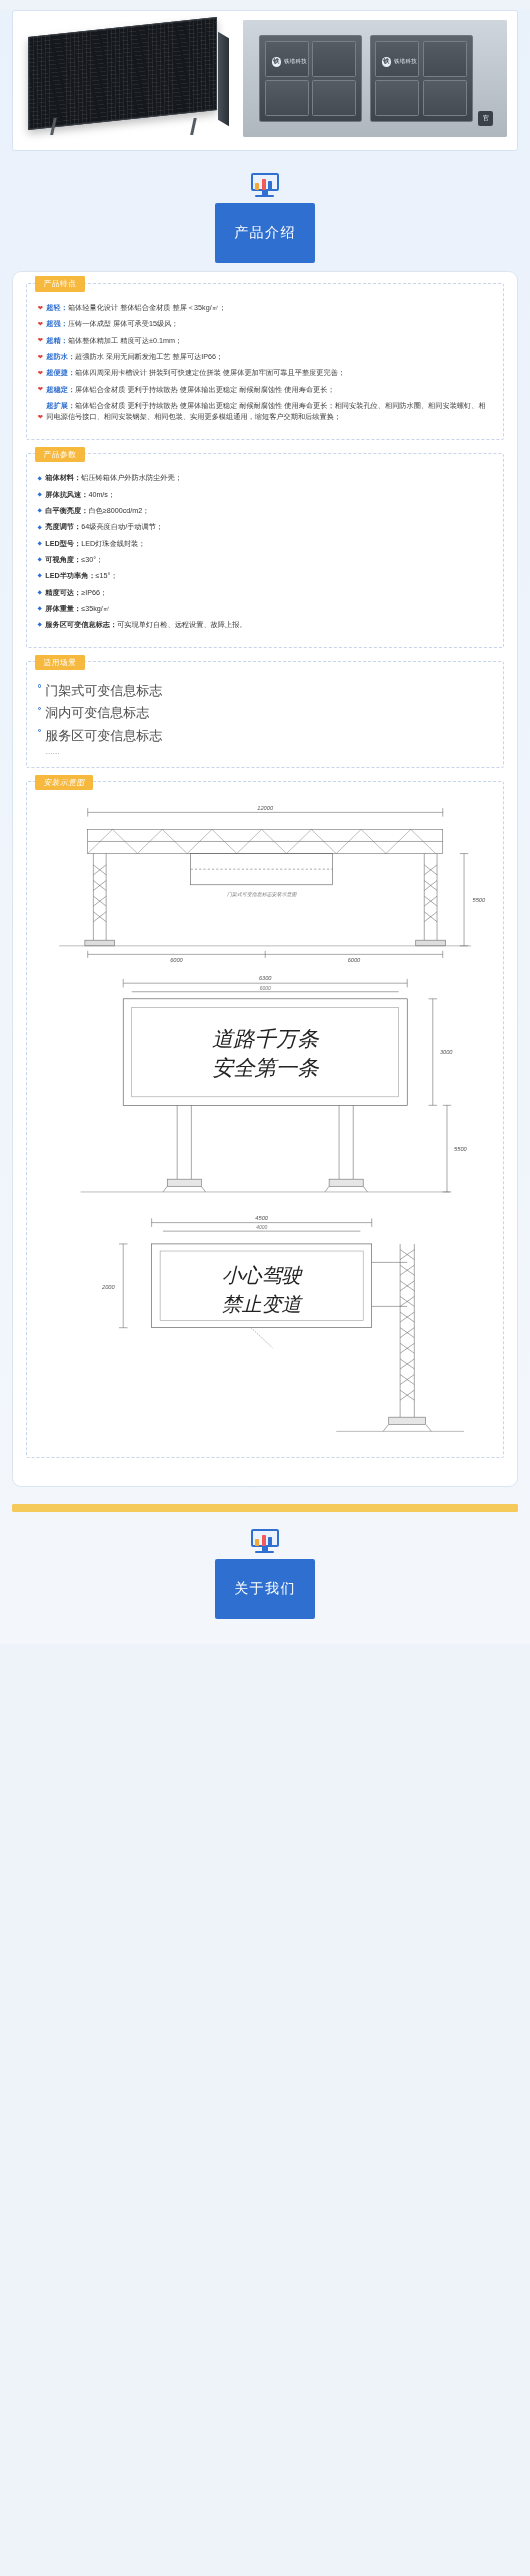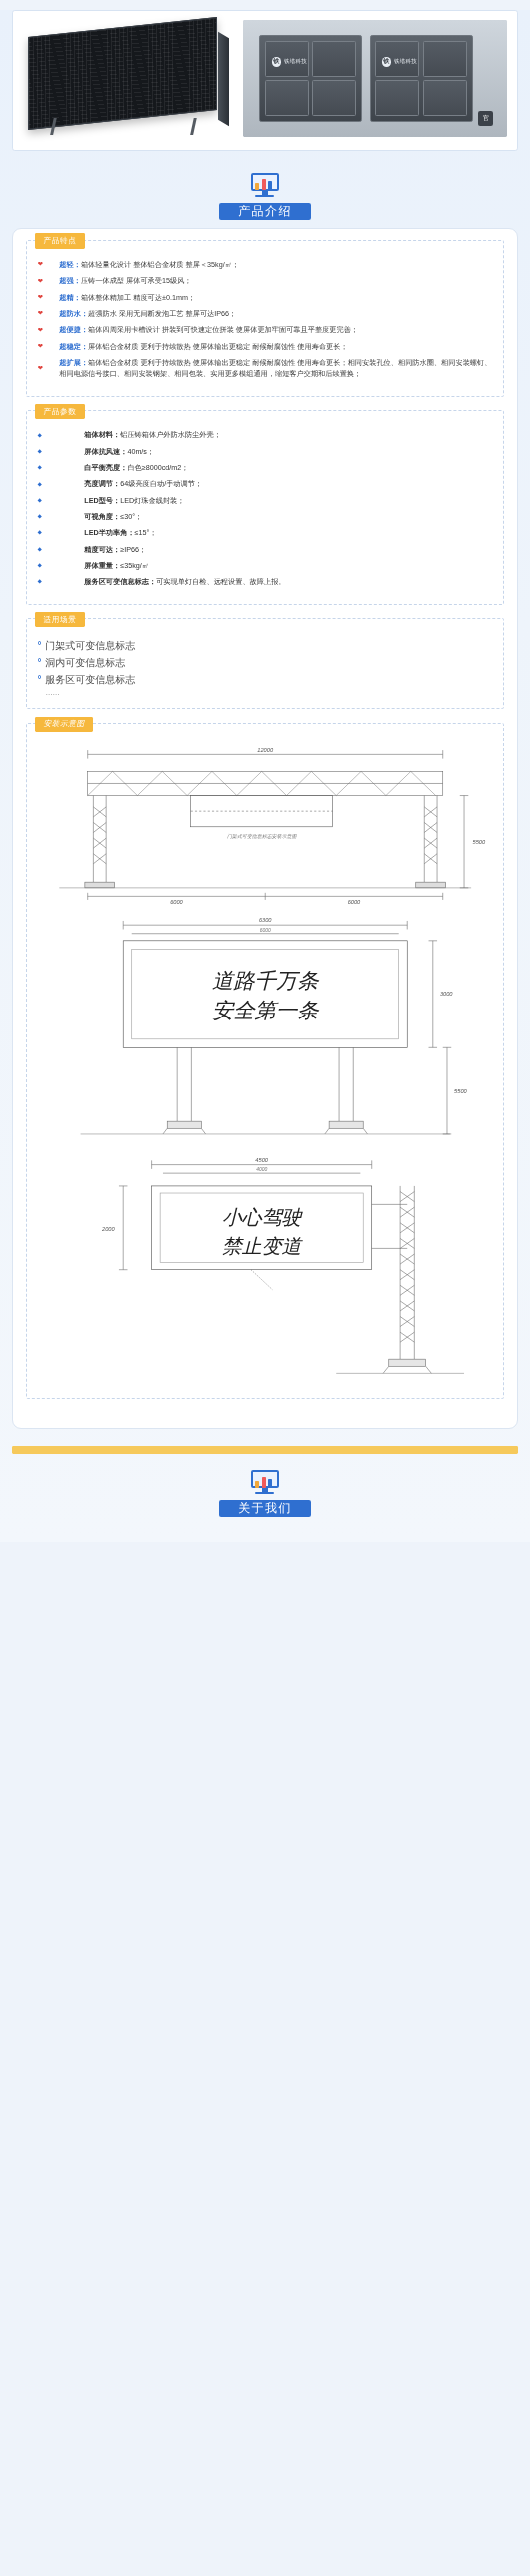--- a/index.html
+++ b/index.html
@@ -157,23 +157,23 @@
   .sh-icon .b1, .sh-icon .b2, .sh-icon .b3 {
     position: absolute; bottom: 8.3px; border-radius: 0.7px;
   }
   .sh-icon .b1 { left: 9.6px; width: 4.1px; height: 6.9px; background: #f2a83b; }
   .sh-icon .b2 { left: 16px; width: 4.1px; height: 11px; background: #f05a5a; }
   .sh-icon .b3 { left: 22px; width: 4.1px; height: 9px; background: #2f6fd0; }
   .sh-pill {
     display: inline-block;
     background: #2f6fd0;
     color: #fff;
-    font-size: 12px;
+    font-size: 14px;
     letter-spacing: 1.4px;
-    padding: 0 19px;
+    padding: 21px 19px;
     border-radius: 2.1px;
   }
 
   
   .card {
     margin: 8.3px 12.4px 0 12.4px;
     background: #fff;
     border: 0.7px solid #dbe5f2;
     border-radius: 9px;
     padding: 11px 12.4px 15px 12.4px;
@@ -190,26 +190,25 @@
     left: 8.3px; top: -7.6px;
     background: #f6b83d;
     color: #fff;
     font-size: 7.6px;
     letter-spacing: 0.7px;
     padding: 2.8px 8.3px;
     border-radius: 1.4px;
   }
   .feat {
     display: flex;
-    align-items: center;
+    align-items: flex-end;
     font-size: 7.2px;
     line-height: 1.6;
     margin-bottom: 4.8px;
     color: #3c3c3c;
-    gap: 13px;
   }
   .feat .heart {
     color: #e0443e;
     font-size: 6.2px;
     margin-right: 3.4px;
     line-height: 1.75;
     flex: none;
   }
   .feat b { color: #2f6fd0; font-weight: bold; }
   .feat .txt { flex: 1; }
@@ -221,26 +220,26 @@
     line-height: 1.6;
     margin-bottom: 4.8px;
   }
   .param .sq {
     width: 3.4px; height: 3.4px;
     background: #2f6fd0;
     margin: 4.1px 4.1px 0 0;
     flex: none;
     transform: rotate(45deg);
   }
-  .param b { font-weight: bold; color: #333; margin-left: 39px; }
+  .param b { font-weight: bold; color: #333; }
 
   .scene {
     display: flex;
     align-items: flex-start;
-    font-size: 10px;
+    font-size: 13px;
     line-height: 1.7;
     color: #4a4a4a;
   }
   .scene .dot {
     width: 3.4px; height: 3.4px;
     border: 0.7px solid #2f6fd0;
     border-radius: 50%;
     margin: 4.1px 4.1px 0 0;
     flex: none;
   }

